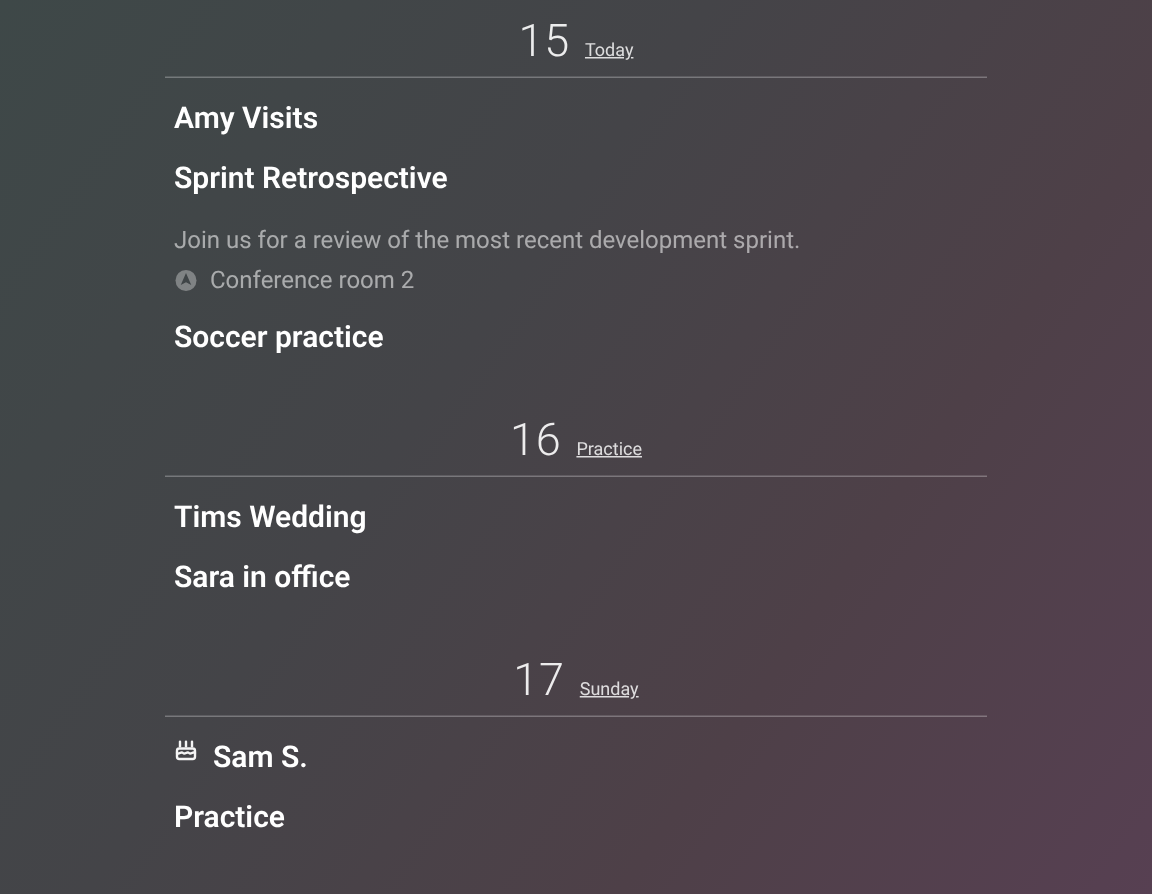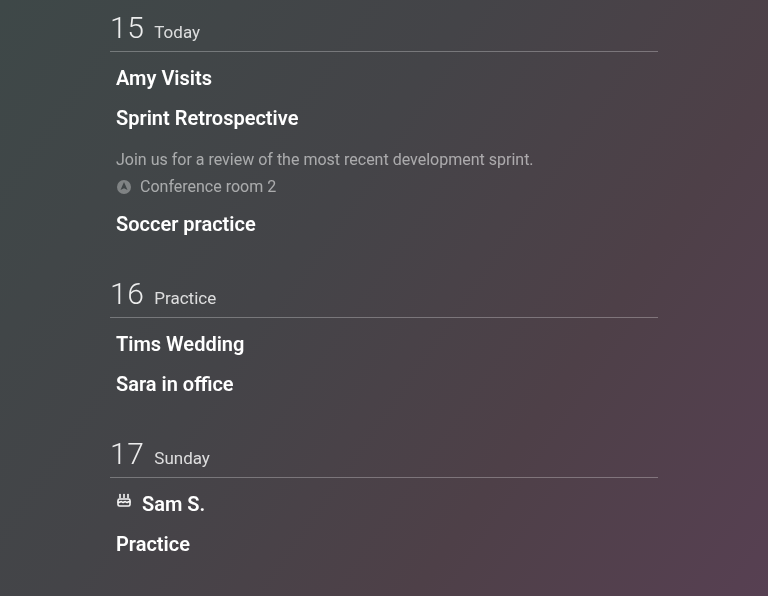--- a/index.html
+++ b/index.html
@@ -14,32 +14,34 @@
       padding: 10px 110px 0 110px;
     }
     .day-section {
       margin-bottom: 40px;
     }
     .day-header {
       display: flex;
       align-items: baseline;
       border-bottom: 1px solid rgba(255,255,255,0.28);
       padding-bottom: 6px;
+      justify-content: center;
     }
     .day-number {
       font-size: 30px;
       font-weight: 300;
       color: rgba(255,255,255,0.9);
       letter-spacing: 0.5px;
     }
     .day-label {
-      font-size: 17px;
+      font-size: 12px;
       font-weight: 400;
       color: rgba(255,255,255,0.82);
       margin-left: 10px;
+      text-decoration: underline;
     }
     .events {
       padding: 14px 0 0 6px;
     }
     .event {
       margin-bottom: 16px;
     }
     .event:last-child { margin-bottom: 0; }
     .event-title {
       font-size: 20px;

